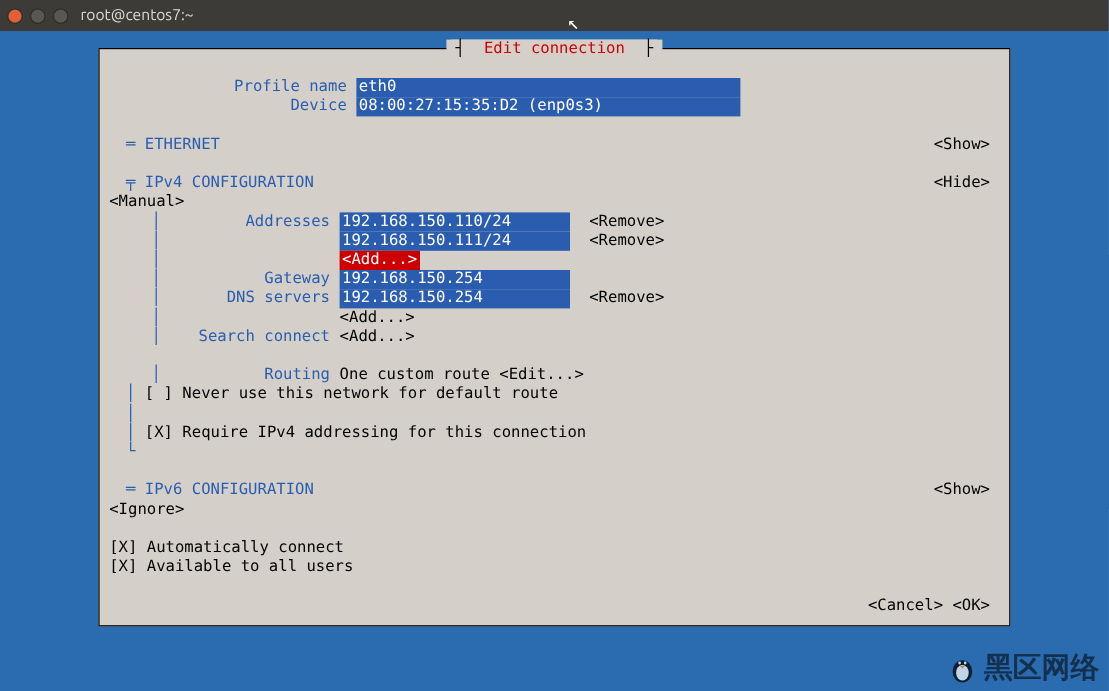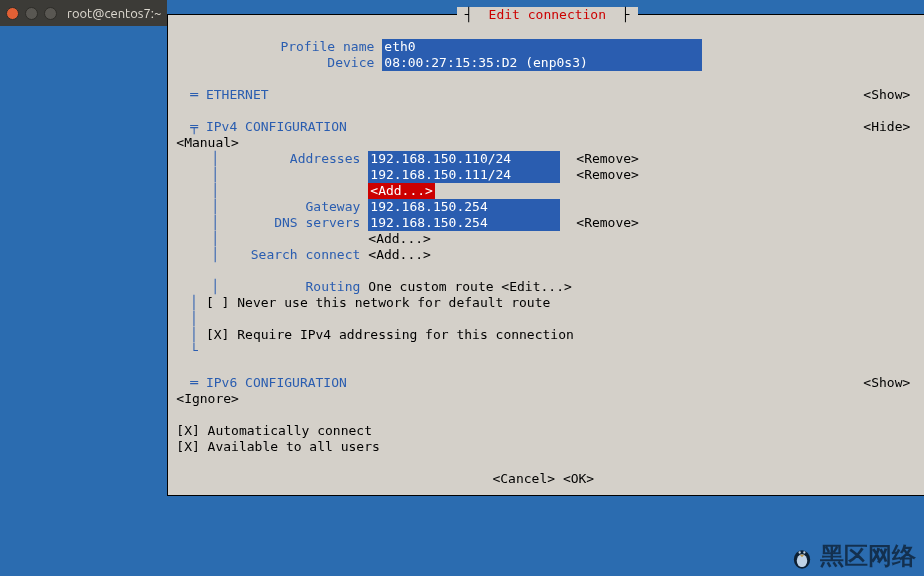--- a/index.html
+++ b/index.html
@@ -8,21 +8,21 @@
   font-family: "DejaVu Sans Mono", "Liberation Mono", monospace;
   font-size: 13px;
   width: 924px;
   height: 576px;
   overflow: hidden;
 }
 .window {
   width: 924px;
   height: 576px;
   display: flex;
-  flex-direction: row;
+  flex-direction: column;
 }
 .titlebar {
   background: #3c3b37;
   height: 26px;
   display: flex;
   align-items: center;
   padding: 0 6px;
   color: #dfdbd2;
   font-family: "Ubuntu", sans-serif;
   font-size: 13px;
@@ -120,21 +120,21 @@
   font-family: sans-serif;
   font-size: 24px;
   font-weight: bold;
   display: flex;
   align-items: center;
   gap: 4px;
 }
 .watermark svg { opacity: 0.7; }
 .footer-row {
   display: flex;
-  justify-content: center;
+  justify-content: flex-end;
   padding-right: 8px;
 }
 </style>
 </head>
 <body>
 
 <div class="window">
   <div class="titlebar">
     <div class="window-controls">
       <div class="btn-circle btn-close"></div>

